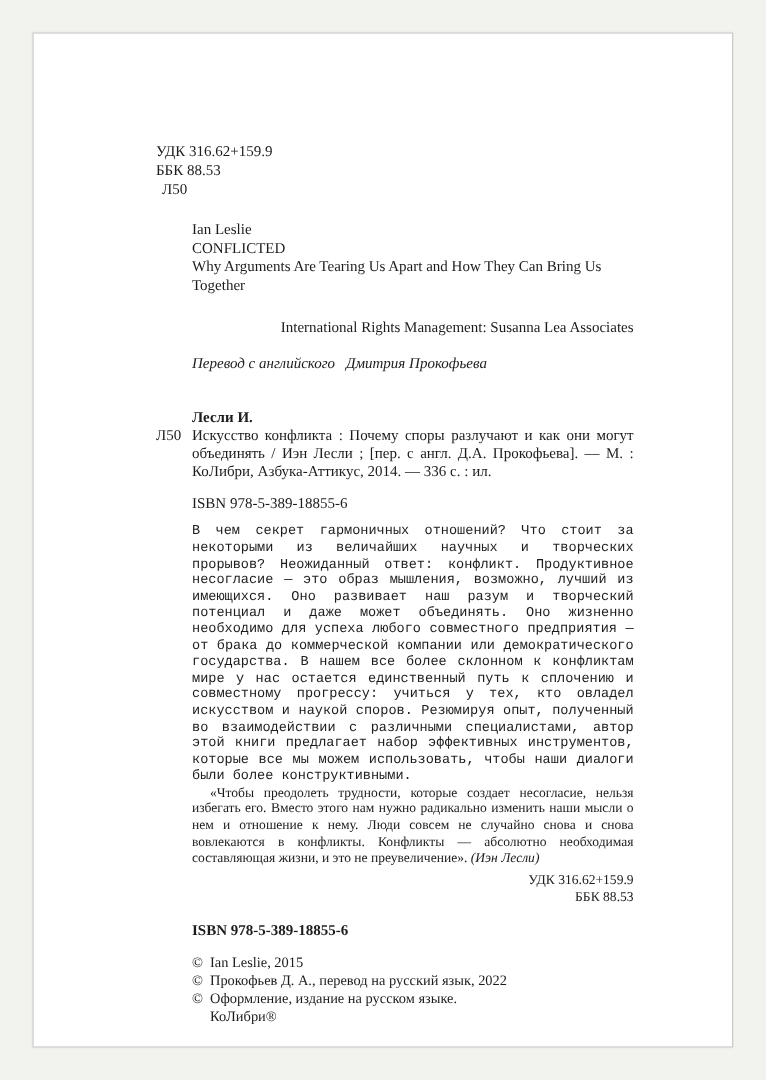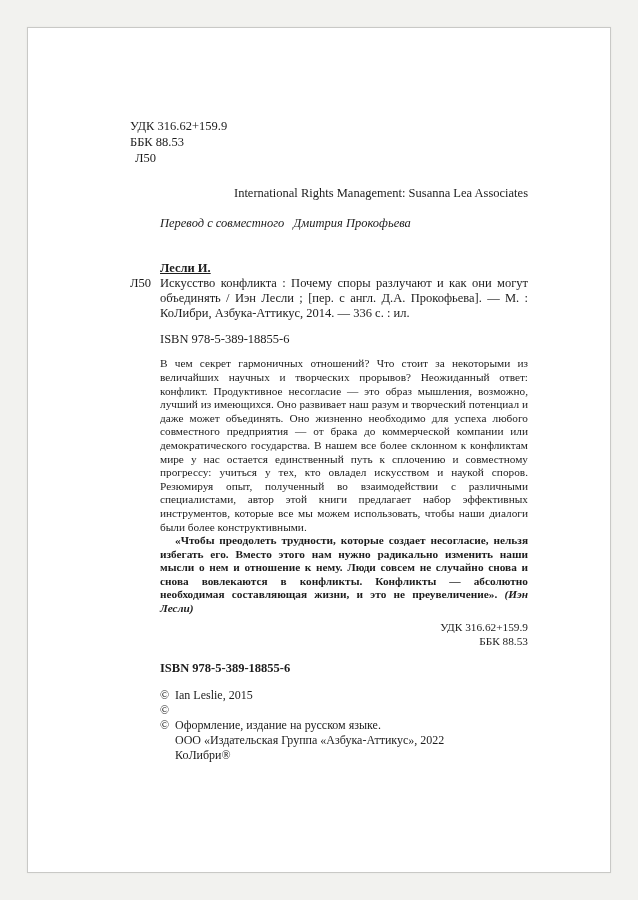--- a/index.html
+++ b/index.html
@@ -33,21 +33,21 @@
   
   .orig-block { margin-top: 18px; font-size: 12.5px; line-height: 15.5px; }
 
   .rights-line { margin-top: 20px; font-size: 12.5px; line-height: 15.5px; text-align: right; }
 
   .trans-line { margin-top: 14px; font-size: 12.5px; line-height: 15.5px; font-style: italic; }
   .trans-line .t-name { margin-left: 9px; }
 
   
   .catalog { margin-top: 30px; }
-  .cat-author { font-weight: bold; font-size: 12.5px; line-height: 15px; text-decoration: underline; }
+  .cat-author { font-weight: bold; font-size: 12.5px; line-height: 15px; }
   .bib-row { position: relative; }
   .bib-code {
     position: absolute;
     left: -30px;
     top: 0;
     font-size: 12.5px;
     line-height: 14.8px;
   }
   .bib-text {
     font-size: 12.5px;
@@ -55,27 +55,27 @@
     text-align: justify;
   }
   .isbn-mid { margin-top: 12px; font-size: 12.5px; line-height: 15px; }
 
   
   .annotation {
     margin-top: 10px;
     font-size: 11.3px;
     line-height: 13.6px;
     text-align: justify;
+    font-family: Liberation Mono, monospace;
   }
   .quote {
     font-size: 11.3px;
     line-height: 13.6px;
     text-align: justify;
     text-indent: 15px;
-    font-weight: bold;
   }
   .quote .attr { font-style: italic; }
 
   .footer-class {
     margin-top: 4px;
     font-size: 11.3px;
     line-height: 14px;
     text-align: right;
   }
 
@@ -91,25 +91,30 @@
 
 <div class="page">
   <div class="content">
 
     <div class="class-block">
       <div>УДК 316.62+159.9</div>
       <div>ББК 88.53</div>
       <div class="code">Л50</div>
     </div>
 
+    <div class="orig-block">
+      <div>Ian Leslie</div>
+      <div>CONFLICTED</div>
+      <div>Why Arguments Are Tearing Us Apart and How They Can Bring Us Together</div>
+    </div>
 
     <div class="rights-line">International Rights Management: Susanna Lea Associates</div>
 
     <div class="trans-line">
-      <span>Перевод с совместного</span><span class="t-name">Дмитрия Прокофьева</span>
+      <span>Перевод с английского</span><span class="t-name">Дмитрия Прокофьева</span>
     </div>
 
     <div class="catalog">
       <div class="cat-author">Лесли И.</div>
       <div class="bib-row">
         <span class="bib-code">Л50</span>
         <p class="bib-text">Искусство конфликта : Почему споры разлучают и как они могут объединять / Иэн Лесли ; [пер. с англ. Д.А. Прокофьева]. — М. : КоЛибри, Азбука-Аттикус, 2014. — 336 с. : ил.</p>
       </div>
       <div class="isbn-mid">ISBN 978-5-389-18855-6</div>
     </div>
@@ -128,28 +133,28 @@
 
     <div class="isbn-bottom">ISBN 978-5-389-18855-6</div>
 
     <div class="copyright">
       <div class="c-line">
         <span class="c-sym">©</span>
         <span>Ian Leslie, 2015</span>
       </div>
       <div class="c-line">
         <span class="c-sym">©</span>
+        <span>Прокофьев Д. А., перевод на русский язык, 2022</span>
       </div>
       <div class="c-line">
         <span class="c-sym">©</span>
         <span>Оформление, издание на русском языке.</span>
       </div>
       <div class="c-line">
         <span class="c-sym"></span>
-        <span>ООО «Издательская Группа «Азбука-Аттикус», 2022</span>
       </div>
       <div class="c-line">
         <span class="c-sym"></span>
         <span>КоЛибри®</span>
       </div>
     </div>
 
   </div>
 </div>
 

